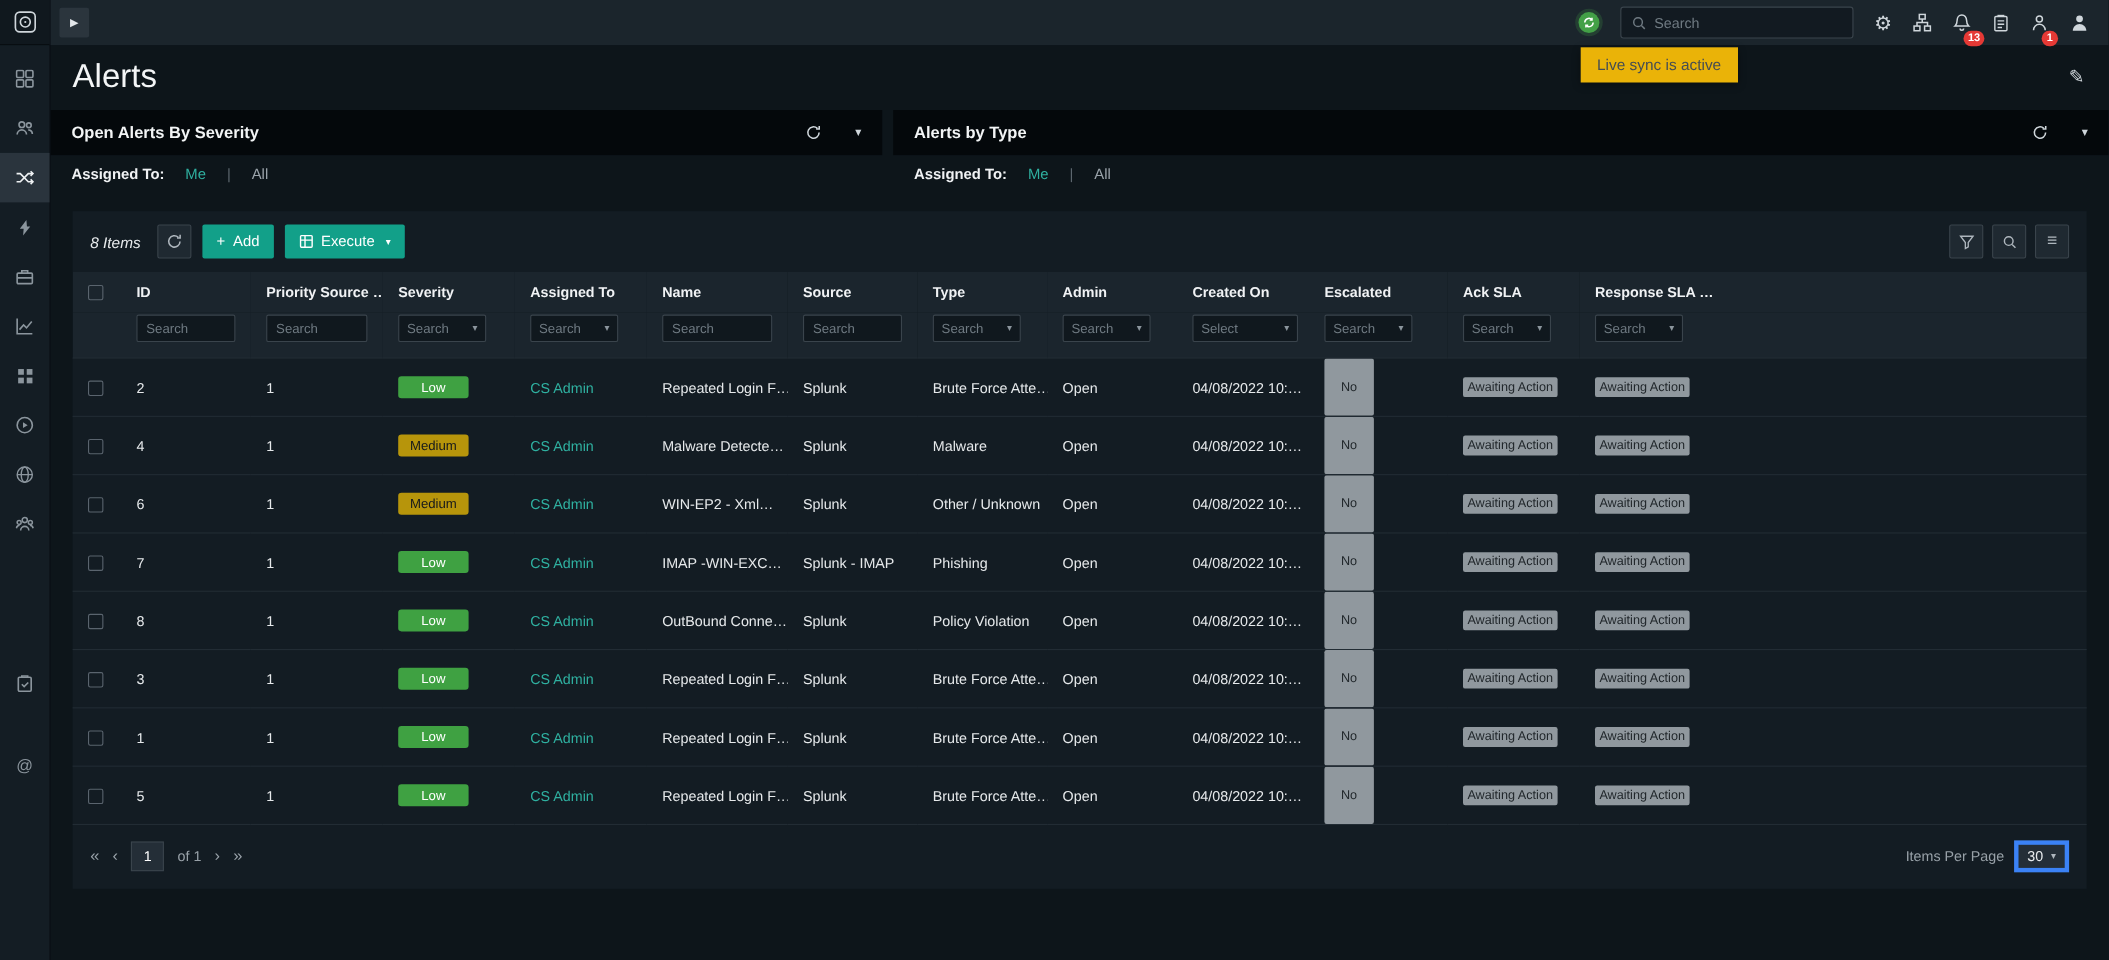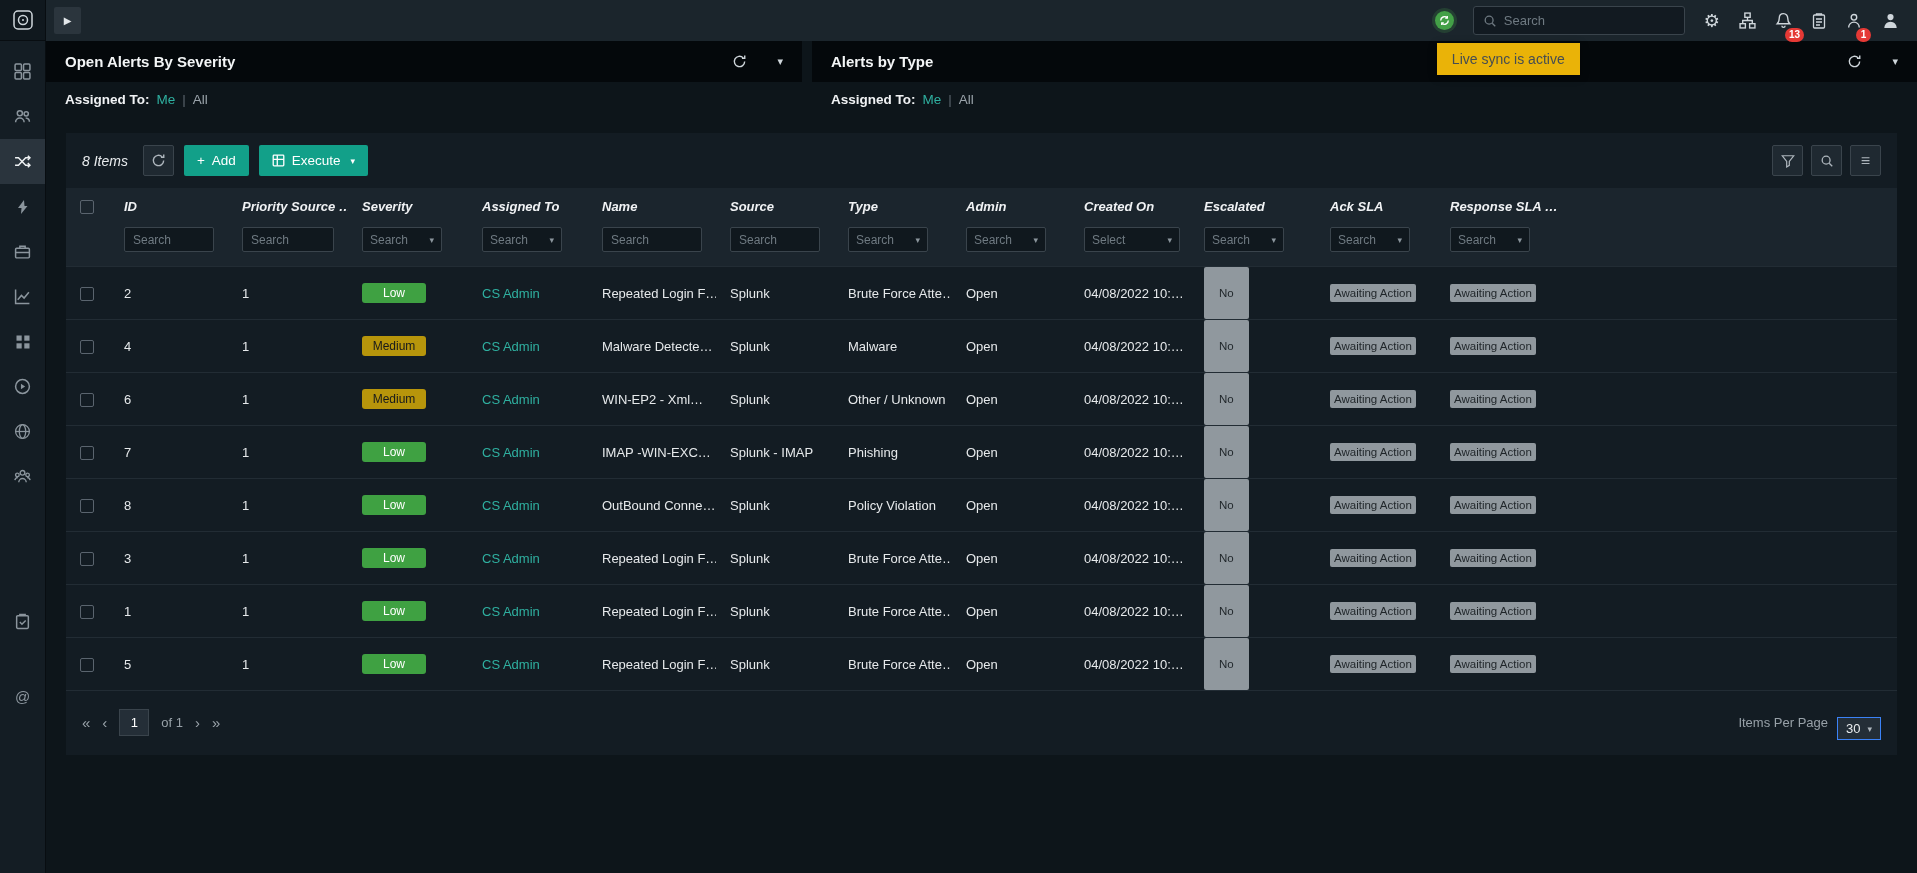--- a/index.html
+++ b/index.html
@@ -39,39 +39,39 @@
 
   
   .widgets { display:flex; gap:10px; margin-bottom:16px; }
   .widget-left { width:756px; flex-shrink:0; }
   .widget-right { flex:1; }
   .widget-header { height:41px; background:#04080b; display:flex; align-items:center; padding:0 19px; }
   .widget-header h2 { font-size:15px; font-weight:700; color:#f3f5f6; }
   .wh-icons { margin-left:auto; display:flex; align-items:center; gap:30px; color:#cfd6db; }
   .wh-icons > * { cursor:pointer; }
   .w-caret { font-size:11px; }
-  .widget-body { display:flex; align-items:center; gap:7px; padding:10px 19px; font-size:13.5px; }
+  .widget-body { display:flex; align-items:center; gap:19px; padding:10px 19px; font-size:13.5px; }
   .wb-label { font-weight:700; color:#f0f2f4; }
   .wb-me { color:#2fb0a0; cursor:pointer; }
   .wb-pipe { color:#5c666e; }
   .wb-all { color:#9aa3aa; cursor:pointer; }
 
   
   .card { margin:0 20px; background:#131c23; }
   .toolbar { display:flex; align-items:center; gap:10px; padding:12px 16px; }
   .items-count { font-size:14px; color:#e8ebed; margin-right:5px;font-style:italic; }
   .sq-btn { width:31px; height:31px; background:#1f2931; border:1px solid #3a444c; border-radius:2px; color:#aeb6bd; display:flex; align-items:center; justify-content:center; cursor:pointer; font-size:16px; line-height:1; }
   .btn-teal { height:31px; background:#12a089; border:none; border-radius:2px; color:#ffffff; padding:0 13px; display:flex; align-items:center; gap:7px; font-size:13.5px; cursor:pointer; }
   .btn-caret { font-size:9px; margin-left:3px; }
   .toolbar-right { margin-left:auto; display:flex; gap:8px; }
 
   
   table { width:100%; border-collapse:collapse; table-layout:fixed; }
   thead th { background:#1b252d; text-align:left; font-size:13px; font-weight:700; color:#f0f2f4; padding:0 14px; white-space:nowrap; overflow:hidden; cursor:pointer; }
-  tr.head-row th { height:37px;font-style:italic; }
+  tr.head-row th { height:37px; }
   tr.filter-row th { padding-bottom:14px; padding-top:2px; }
   .f-input { width:100%; max-width:100px; height:25px; background:#10181e; border:1px solid #3a444c; border-radius:2px; color:#cfd6db; font-size:12px; padding:0 8px; outline:none; }
   .f-input::placeholder, .f-inner::placeholder { color:#6f7a82; }
   .f-box { display:flex; align-items:center; width:80px; height:25px; background:#10181e; border:1px solid #3a444c; border-radius:2px; padding:0 7px; gap:4px; cursor:pointer; }
   .f-box.wide { width:96px; }
   .f-inner { flex:1; width:0; background:transparent; border:none; outline:none; color:#cfd6db; font-size:12px; }
   .f-caret { color:#8b959d; font-size:9px; }
   tbody td { height:37px; padding:0 14px; border-top:1px solid #222c34; font-size:13px; color:#e6e9eb; white-space:nowrap; overflow:hidden; }
   tbody tr:last-child td { border-bottom:1px solid #222c34; }
   .link { color:#2fb0a0; text-decoration:none; cursor:pointer; }
@@ -80,21 +80,21 @@
   .badge-gray { display:inline-block; background:#90989e; color:#1f2529; padding:3px 4px; border-radius:2px; font-size:11.5px; }
   .badge-no { padding:20px 15px; }
 
   
   .pagination { display:flex; align-items:center; gap:12px; padding:14px 16px 15px; color:#98a1a8; }
   .pg-nav { font-size:15px; color:#9aa3aa; cursor:pointer; }
   .page-box { width:30px; height:27px; background:#242e37; border:1px solid #3a444c; color:#ffffff; display:flex; align-items:center; justify-content:center; font-size:13px; cursor:pointer; }
   .of-label { font-size:13px; }
   .ipp { margin-left:auto; display:flex; align-items:center; gap:9px; }
   .ipp-label { font-size:13px; color:#98a1a8; }
-  .ipp-select { display:flex; align-items:center; gap:7px; background:#242e37; border:1px solid #3b82f6; padding:3px 8px; color:#e8ebed; font-size:13px; cursor:pointer;margin-top:12px; }
+  .ipp-select { display:flex; align-items:center; gap:7px; background:#242e37; border:4px solid #3b82f6; padding:3px 8px; color:#e8ebed; font-size:13px; cursor:pointer; }
   .ipp-caret { font-size:9px; color:#aeb6bd; }
 
   svg { display:block; }
 </style>
 </head>
 <body>
 
 <div class="app">
 
   <aside class="sidebar">
@@ -269,20 +269,24 @@
         </span>
         <span class="tb-icon">
             <svg width="17" height="17" viewBox="0 0 16 16">
               <circle cx="8" cy="4.8" r="2.9" fill="currentColor"></circle>
               <path d="M2.2 15c0-3.2 2.6-5.8 5.8-5.8s5.8 2.6 5.8 5.8z" fill="currentColor"></path>
             </svg>
           </span>
       </div>
     </header>
 
+    <div class="page-head">
+      <h1>Alerts</h1>
+      <span class="edit-ic">✎</span>
+    </div>
 
     <div class="widgets">
       <section class="widget-left">
         <header class="widget-header">
           <h2>Open Alerts By Severity</h2>
           <div class="wh-icons">
             <span>
                 <svg width="15" height="15" viewBox="0 0 16 16" fill="none" stroke="currentColor" stroke-width="1.5">
                   <path d="M13.5 8a5.5 5.5 0 11-1.7-4"></path>
                   <path d="M13.6 1.6v3h-3"></path>

